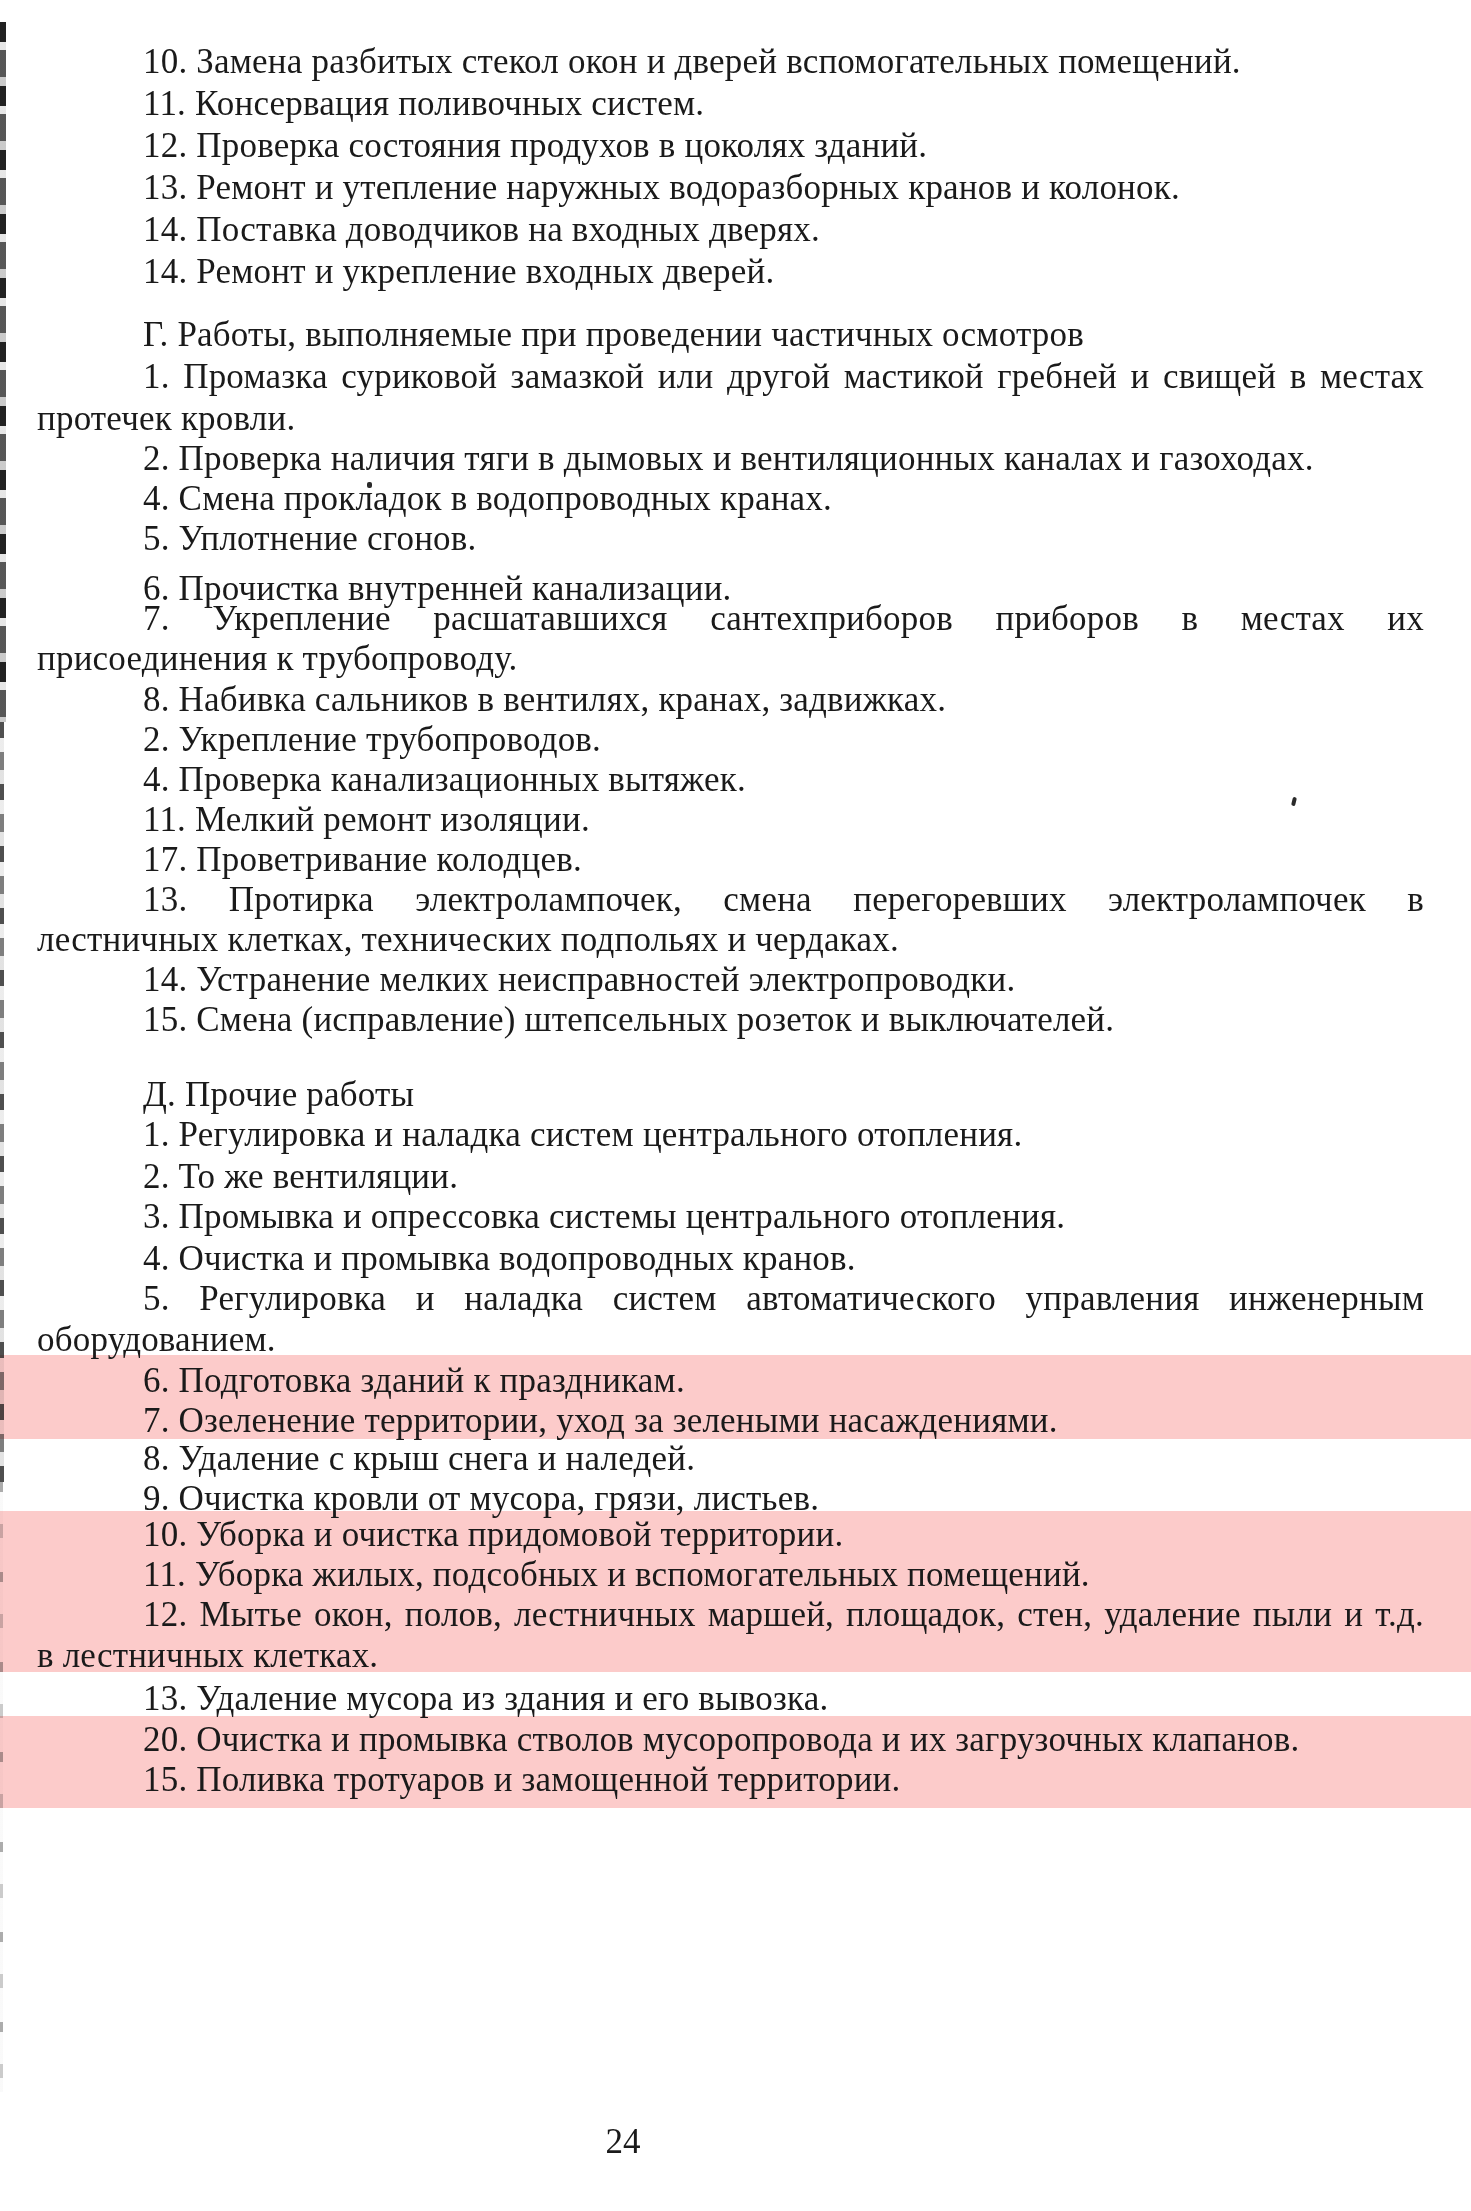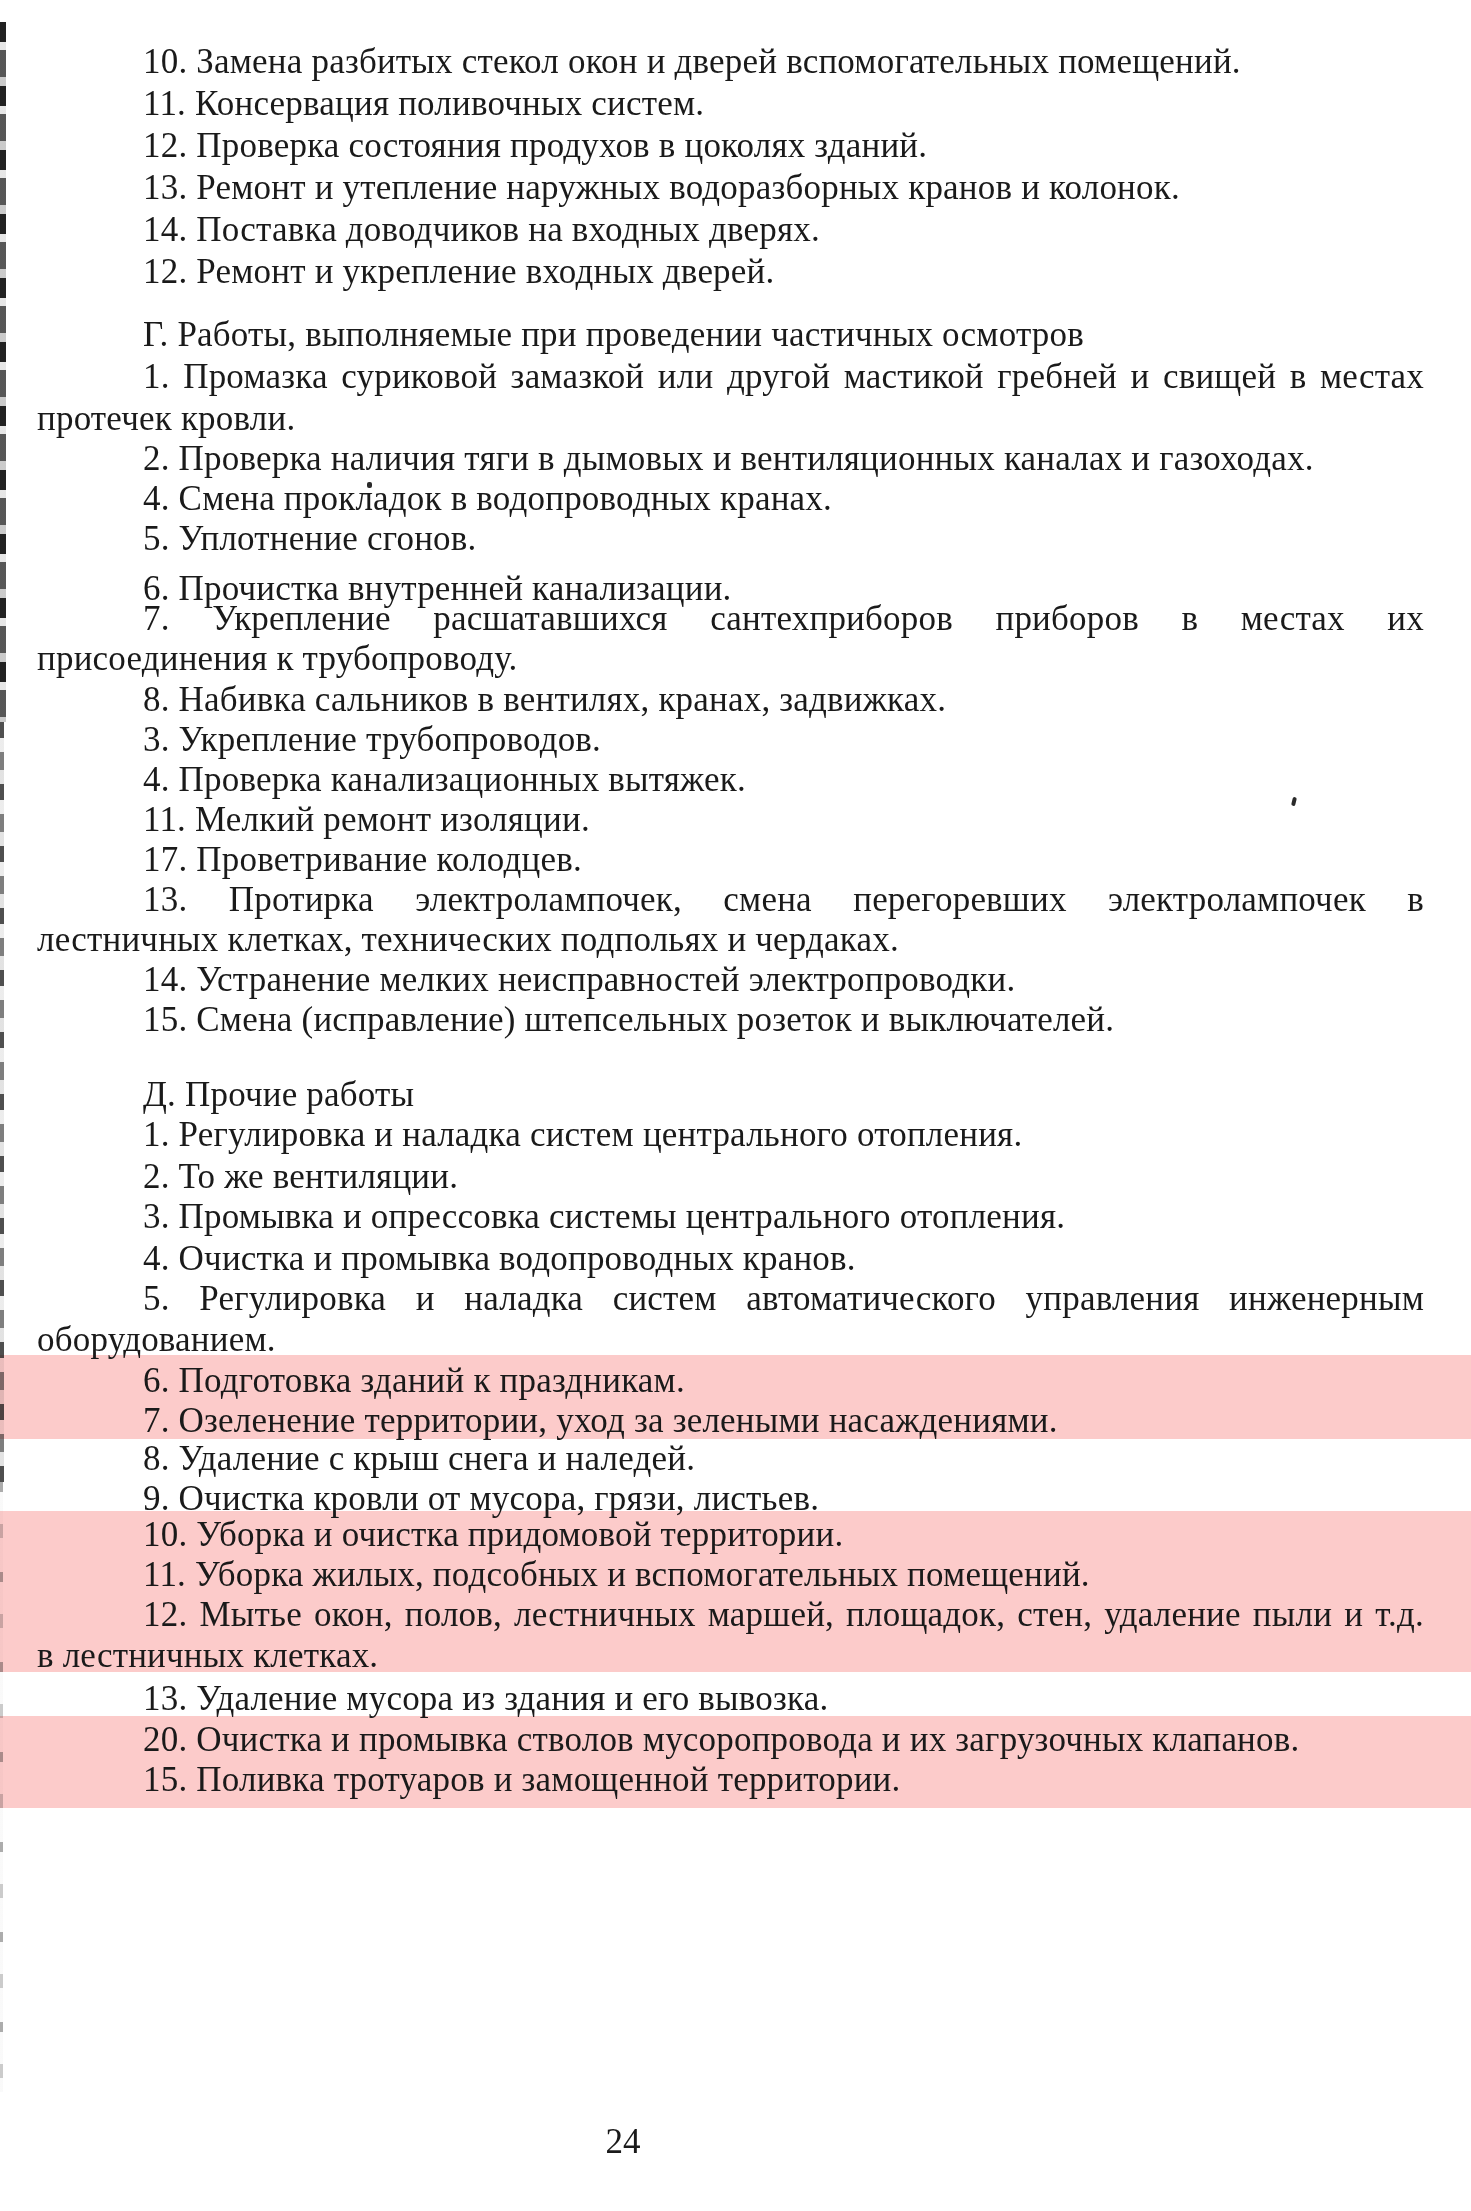--- a/index.html
+++ b/index.html
@@ -88,32 +88,32 @@
       <div class="band" style="top: 1355px; height: 84px; background: rgb(252, 203, 202);"></div>
       <div class="band" style="top: 1511px; height: 161px; background: rgb(252, 203, 202);"></div>
       <div class="band" style="top: 1716px; height: 92px; background: rgb(252, 203, 202);"></div>
     </div>
   <div id="lines">
       <div class="line item" style="top: 42px;">10. Замена разбитых стекол окон и дверей вспомогательных помещений.</div>
       <div class="line item" style="top: 84px;">11. Консервация поливочных систем.</div>
       <div class="line item" style="top: 126px;">12. Проверка состояния продухов в цоколях зданий.</div>
       <div class="line item" style="top: 168px;">13. Ремонт и утепление наружных водоразборных кранов и колонок.</div>
       <div class="line item" style="top: 210px;">14. Поставка доводчиков на входных дверях.</div>
-      <div class="line item" style="top: 252px;">12. Ремонт и укрепление входных дверей.</div>
+      <div class="line item" style="top: 252px;">14. Ремонт и укрепление входных дверей.</div>
       <div class="line item" style="top: 315px;">Г. Работы, выполняемые при проведении частичных осмотров</div>
       <div class="line item justify" style="top: 357px;">1. Промазка суриковой замазкой или другой мастикой гребней и свищей в местах</div>
       <div class="line cont" style="top: 399px;">протечек кровли.</div>
       <div class="line item" style="top: 439px;">2. Проверка наличия тяги в дымовых и вентиляционных каналах и газоходах.</div>
       <div class="line item" style="top: 479px;">4. Смена прокладок в водопроводных кранах.</div>
       <div class="line item" style="top: 519px;">5. Уплотнение сгонов.</div>
       <div class="line item" style="top: 569px;">6. Прочистка внутренней канализации.</div>
       <div class="line item justify" style="top: 599px;">7. Укрепление расшатавшихся сантехприборов приборов в местах их</div>
       <div class="line cont" style="top: 639px;">присоединения к трубопроводу.</div>
       <div class="line item" style="top: 680px;">8. Набивка сальников в вентилях, кранах, задвижках.</div>
-      <div class="line item" style="top: 720px;">3. Укрепление трубопроводов.</div>
+      <div class="line item" style="top: 720px;">2. Укрепление трубопроводов.</div>
       <div class="line item" style="top: 760px;">4. Проверка канализационных вытяжек.</div>
       <div class="line item" style="top: 800px;">11. Мелкий ремонт изоляции.</div>
       <div class="line item" style="top: 840px;">17. Проветривание колодцев.</div>
       <div class="line item justify" style="top: 880px;">13. Протирка электролампочек, смена перегоревших электролампочек в</div>
       <div class="line cont" style="top: 920px;">лестничных клетках, технических подпольях и чердаках.</div>
       <div class="line item" style="top: 960px;">14. Устранение мелких неисправностей электропроводки.</div>
       <div class="line item" style="top: 1000px;">15. Смена (исправление) штепсельных розеток и выключателей.</div>
       <div class="line item" style="top: 1075px;">Д. Прочие работы</div>
       <div class="line item" style="top: 1115px;">1. Регулировка и наладка систем центрального отопления.</div>
       <div class="line item" style="top: 1157px;">2. То же вентиляции.</div>

